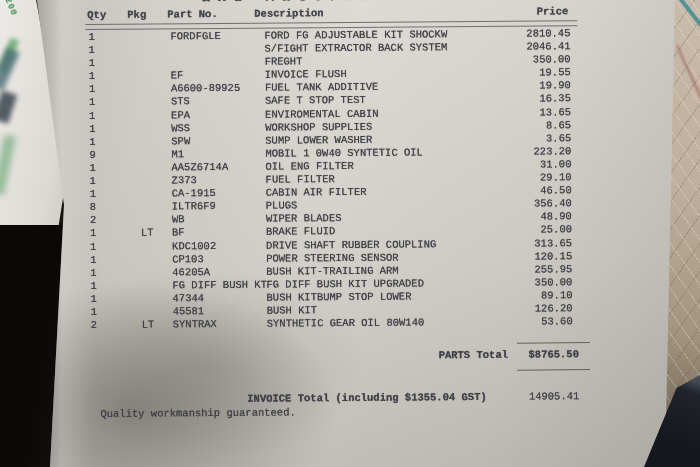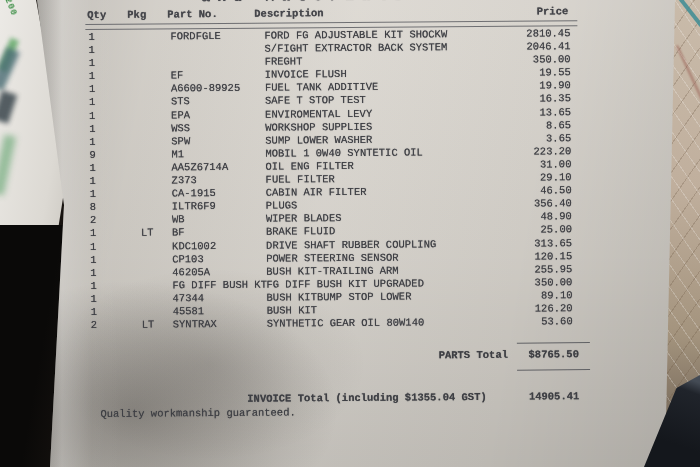--- a/index.html
+++ b/index.html
@@ -76,21 +76,21 @@
   .rule-double{position:absolute;top:22px;left:87px;width:492px;height:3.6px;
     border-top:1.4px solid #5c5d62;border-bottom:1.4px solid #5c5d62;opacity:.85;}
   .rows{position:absolute;top:29px;left:0;width:100%;}
   .row{position:relative;height:13.1px;}
   .rule{position:absolute;height:0;border-top:1.4px solid #55565b;opacity:.9;}
   .rule-pt-top{top:344px;left:516px;width:73px;}
   .rule-pt-bot{top:371px;left:516px;width:73px;}
   .parts-label{position:absolute;top:350px;right:193px;font-weight:bold;white-space:pre;}
   .parts-amount{position:absolute;top:350px;right:122px;font-weight:bold;white-space:pre;}
   .invoice-label{position:absolute;top:392px;left:246px;font-weight:bold;white-space:pre;}
-  .invoice-amount{position:absolute;top:392px;right:122px;font-weight:bold;white-space:pre;}
+  .invoice-amount{position:absolute;top:392px;right:122px;font-weight:normal;white-space:pre;}
   .footer-note{position:absolute;top:406px;left:99px;white-space:pre;}
   
   .dark-br{position:absolute;right:0;bottom:0;width:56px;height:92px;
     clip-path:polygon(100% 0,58% 14%,0 100%,100% 100%);
     background:linear-gradient(200deg,#444b55 0 7%, #20242b 18%, #14171c 70%);}
 </style>
 </head>
 <body>
 
 <div class="photo">
@@ -164,21 +164,21 @@
     <span class="c-qty">1</span>
     <span class="c-pkg"></span>
     <span class="c-part">STS</span>
     <span class="c-desc">SAFE T STOP TEST</span>
     <span class="c-price">16.35</span>
   </div>
           <div class="row">
     <span class="c-qty">1</span>
     <span class="c-pkg"></span>
     <span class="c-part">EPA</span>
-    <span class="c-desc">ENVIROMENTAL LEVY</span>
+    <span class="c-desc">ENVIROMENTAL CABIN</span>
     <span class="c-price">13.65</span>
   </div>
           <div class="row">
     <span class="c-qty">1</span>
     <span class="c-pkg"></span>
     <span class="c-part">WSS</span>
     <span class="c-desc">WORKSHOP SUPPLIES</span>
     <span class="c-price">8.65</span>
   </div>
           <div class="row">

